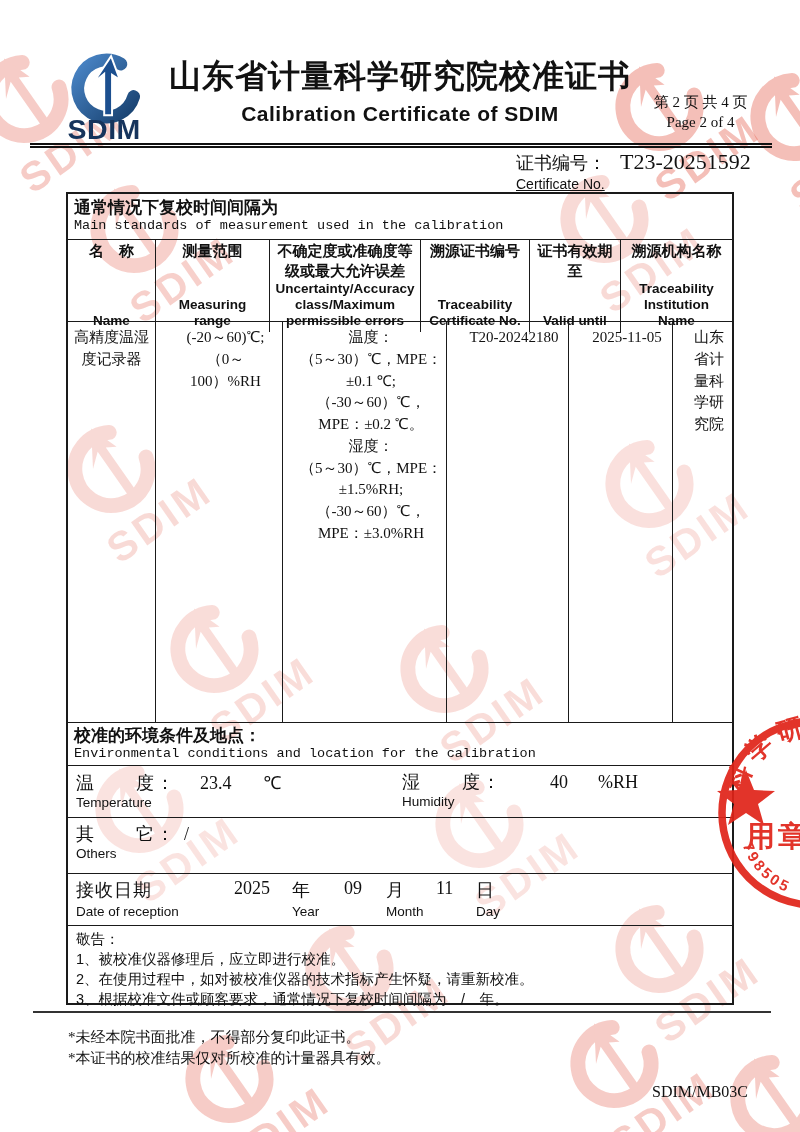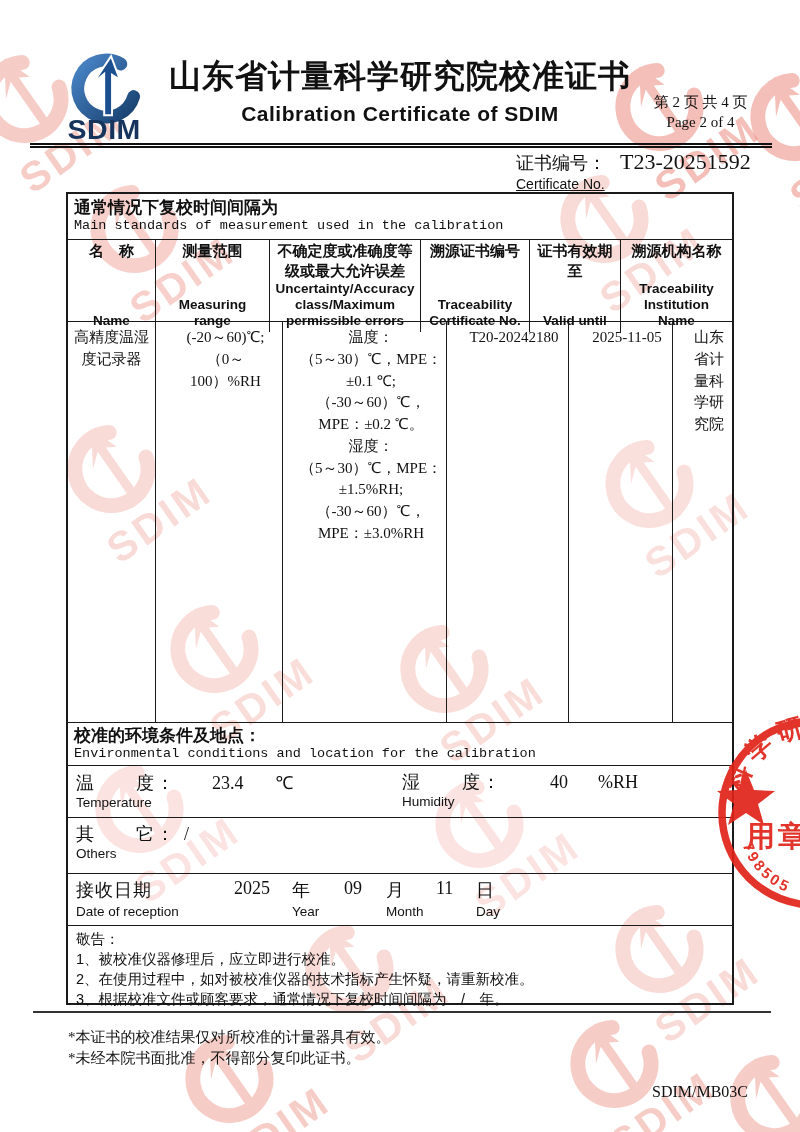--- a/index.html
+++ b/index.html
@@ -211,21 +211,21 @@
 
     <div class="row env-title">
       <div class="sec-title-zh">校准的环境条件及地点：</div>
       <div class="sec-title-en">Environmental conditions and location for the calibration</div>
     </div>
 
     <div class="row env-row">
       <div class="half-l">
         <div class="fld">
           <span class="lab">温　　度：</span>
-          <span class="val" style="margin-left:36px">23.4</span>
+          <span class="val" style="margin-left:24px">23.4</span>
           <span class="unit" style="margin-left:32px">℃</span>
         </div>
         <div class="fld-en">Temperature</div>
       </div>
       <div class="half-r">
         <div class="fld">
           <span class="lab">湿　　度：</span>
           <span class="val" style="margin-left:48px">40</span>
           <span class="unit" style="margin-left:30px">%RH</span>
         </div>
@@ -274,22 +274,22 @@
     <div class="row notice">
       <div>敬告：</div>
       <div>1、被校准仪器修理后，应立即进行校准。</div>
       <div>2、在使用过程中，如对被校准仪器的技术指标产生怀疑，请重新校准。</div>
       <div>3、根据校准文件或顾客要求，通常情况下复校时间间隔为　/　年。</div>
     </div>
   </div>
 
   <div class="abs bottom-rule"></div>
   <div class="abs footnotes">
+    <div>*未经本院书面批准，不得部分复印此证书。</div>
     <div>*本证书的校准结果仅对所校准的计量器具有效。</div>
-    <div>*未经本院书面批准，不得部分复印此证书。</div>
   </div>
   <div class="abs doc-code">SDIM/MB03C</div>
 
   <div class="abs stamp">
     <svg viewBox="0 0 230 235" width="230" height="235">
       <defs>
         <path id="arcT" d="M 42 113 A 72 72 0 0 1 186 113" fill="none"></path>
         <path id="arcB" d="M 40 140 A 76 76 0 0 0 150 195" fill="none"></path>
       </defs>
       <circle cx="114" cy="119" r="92" fill="none" stroke="#e02318" stroke-width="7.5"></circle>

